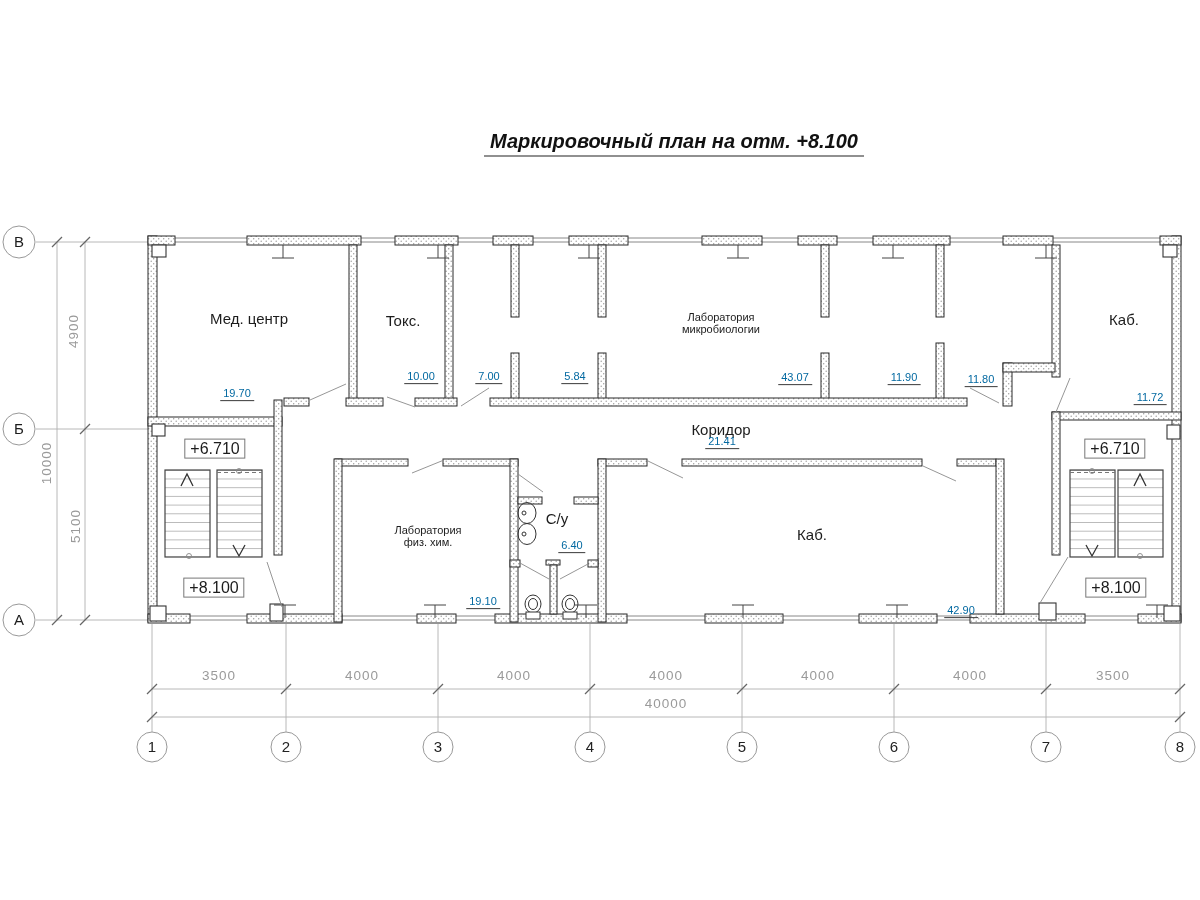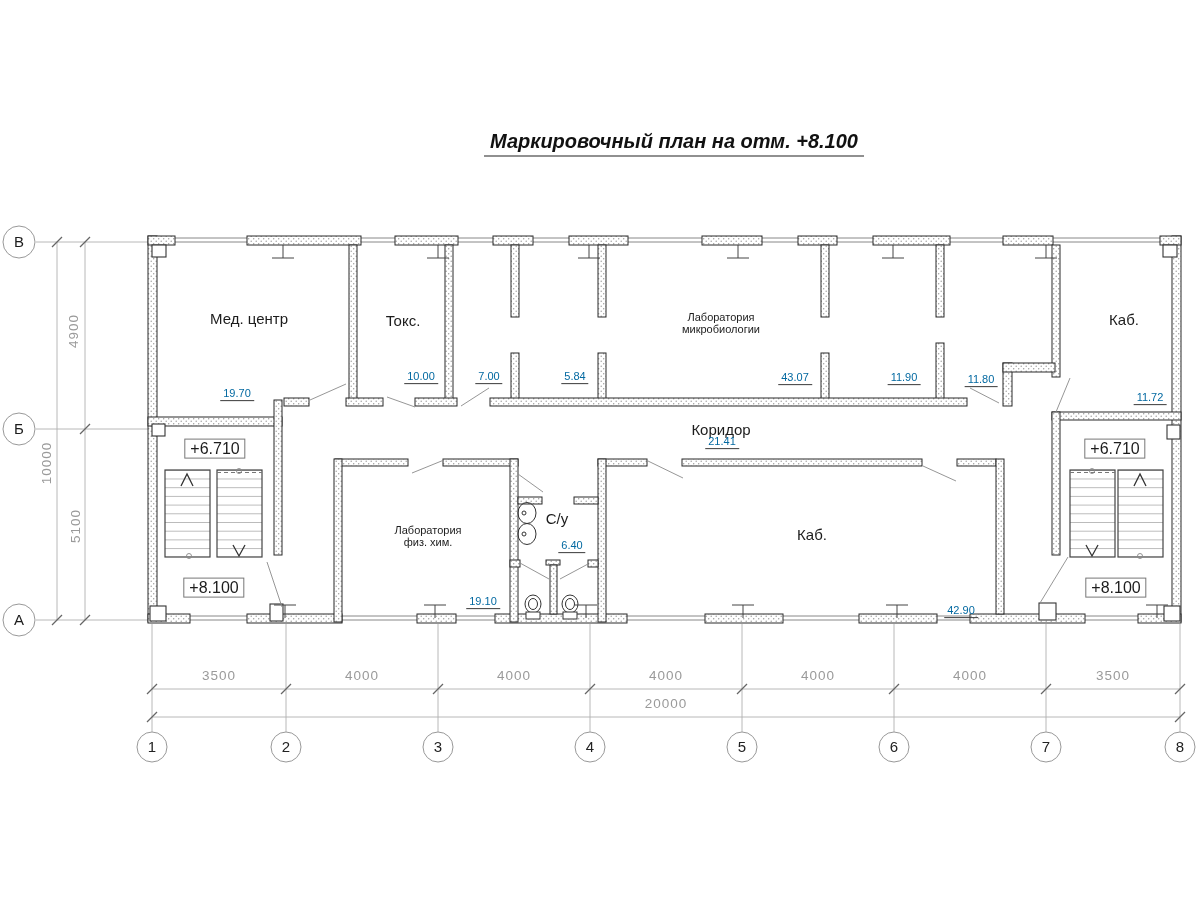--- a/index.html
+++ b/index.html
@@ -295,15 +295,15 @@
 <div class="lbl dim rot" style="left:76px;top:526px;">5100</div>
 <div class="lbl dim rot" style="left:47px;top:463px;">10000</div>
 
 <div class="lbl dim" style="left:219px;top:676px;">3500</div>
 <div class="lbl dim" style="left:362px;top:676px;">4000</div>
 <div class="lbl dim" style="left:514px;top:676px;">4000</div>
 <div class="lbl dim" style="left:666px;top:676px;">4000</div>
 <div class="lbl dim" style="left:818px;top:676px;">4000</div>
 <div class="lbl dim" style="left:970px;top:676px;">4000</div>
 <div class="lbl dim" style="left:1113px;top:676px;">3500</div>
-<div class="lbl dim" style="left:666px;top:704px;">20000</div>
+<div class="lbl dim" style="left:666px;top:704px;">40000</div>
 
 </div>
 
 </body></html>

